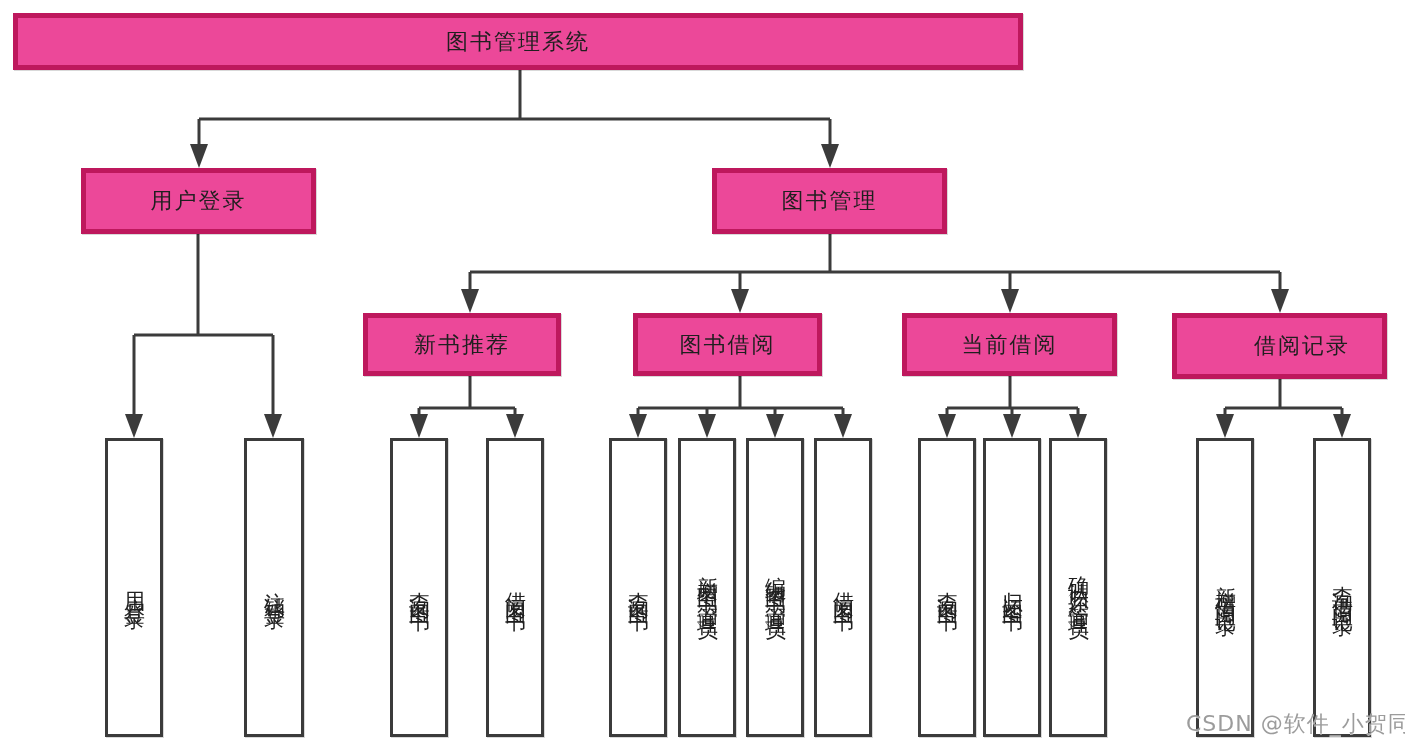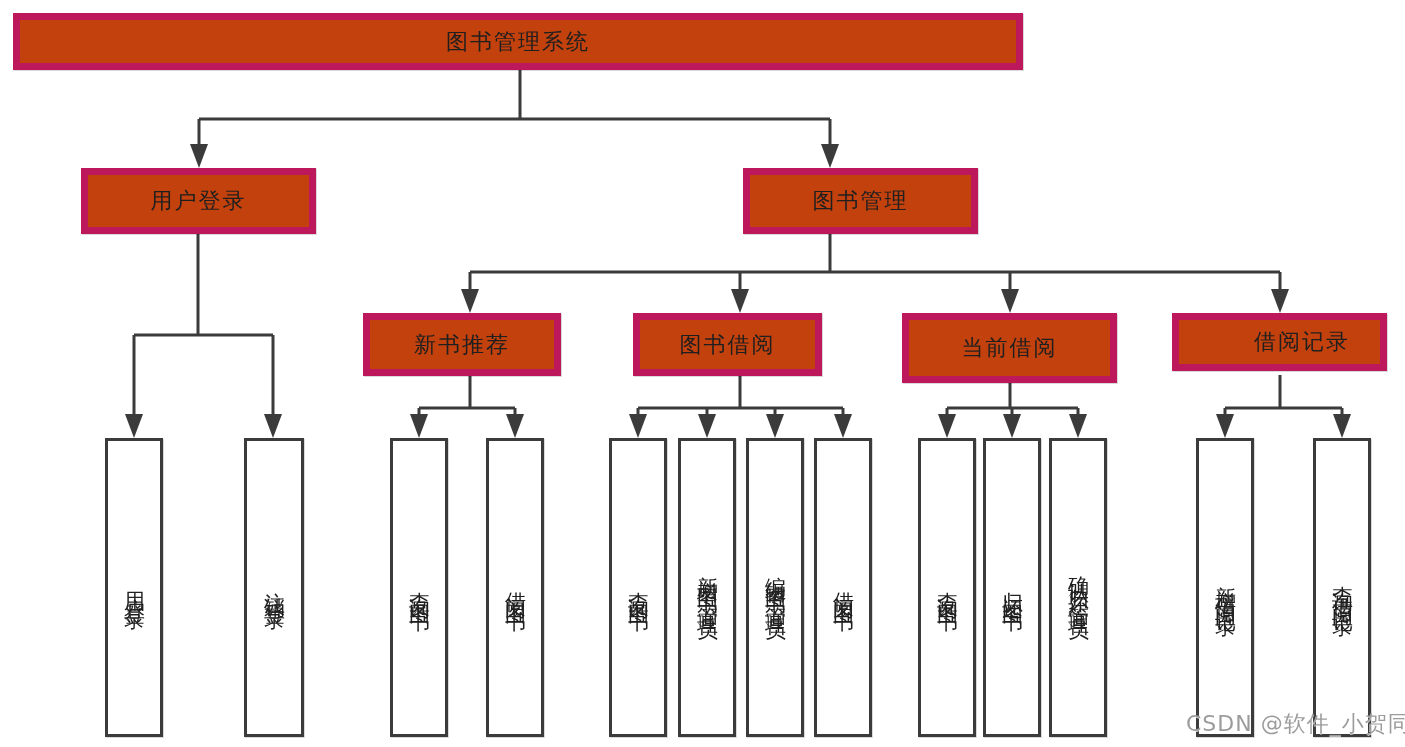--- a/index.html
+++ b/index.html
@@ -8,22 +8,22 @@
     width:1405px;height:747px;
     background:#ffffff;
     font-family:"DejaVu Sans","Liberation Sans",sans-serif;
     color:#1f1f1f;
     overflow:hidden;
   }
   #wires{position:absolute;left:0;top:0;width:1405px;height:747px;}
   .box{
     position:absolute;
     box-sizing:border-box;
-    border:7px solid #be185d;
-    background:#c2410c;
+    border:5px solid #be185d;
+    background:#ec4899;
     display:flex;align-items:center;justify-content:center;
     font-size:22px;
     letter-spacing:2px;
     color:#1f1f1f;
     box-shadow:1px 1px 0 rgba(0,0,0,0.15);
   }
   .vbox{
     position:absolute;
     box-sizing:border-box;
     border:3px solid #3b3b3b;
@@ -120,34 +120,34 @@
     </g>
   </svg>
 
   <div class="box" style="left:13px;top:13px;width:1010px;height:57px;">
     <span>图书管理系统</span>
   </div>
 
   <div class="box" style="left:81px;top:168px;width:235px;height:66px;">
     <span>用户登录</span>
   </div>
-  <div class="box" style="left:712px;top:168px;width:235px;height:66px;margin-left:31px;">
+  <div class="box" style="left:712px;top:168px;width:235px;height:66px;">
     <span>图书管理</span>
   </div>
 
   <div class="box" style="left:363px;top:313px;width:198px;height:63px;">
     <span>新书推荐</span>
   </div>
   <div class="box" style="left:633px;top:313px;width:189px;height:63px;">
     <span>图书借阅</span>
   </div>
-  <div class="box" style="left:902px;top:313px;width:215px;height:70px;">
+  <div class="box" style="left:902px;top:313px;width:215px;height:63px;">
     <span>当前借阅</span>
   </div>
-  <div class="box" style="left:1172px;top:313px;width:215px;height:58px;padding-left:45px;">
+  <div class="box" style="left:1172px;top:313px;width:215px;height:66px;padding-left:45px;">
     <span>借阅记录</span>
   </div>
 
   <div class="vbox" style="left:105px;top:438px;width:58px;height:299px;">
     <span>用户登录</span>
   </div>
   <div class="vbox" style="left:244px;top:438px;width:60px;height:299px;">
     <span>注销登录</span>
   </div>
 

